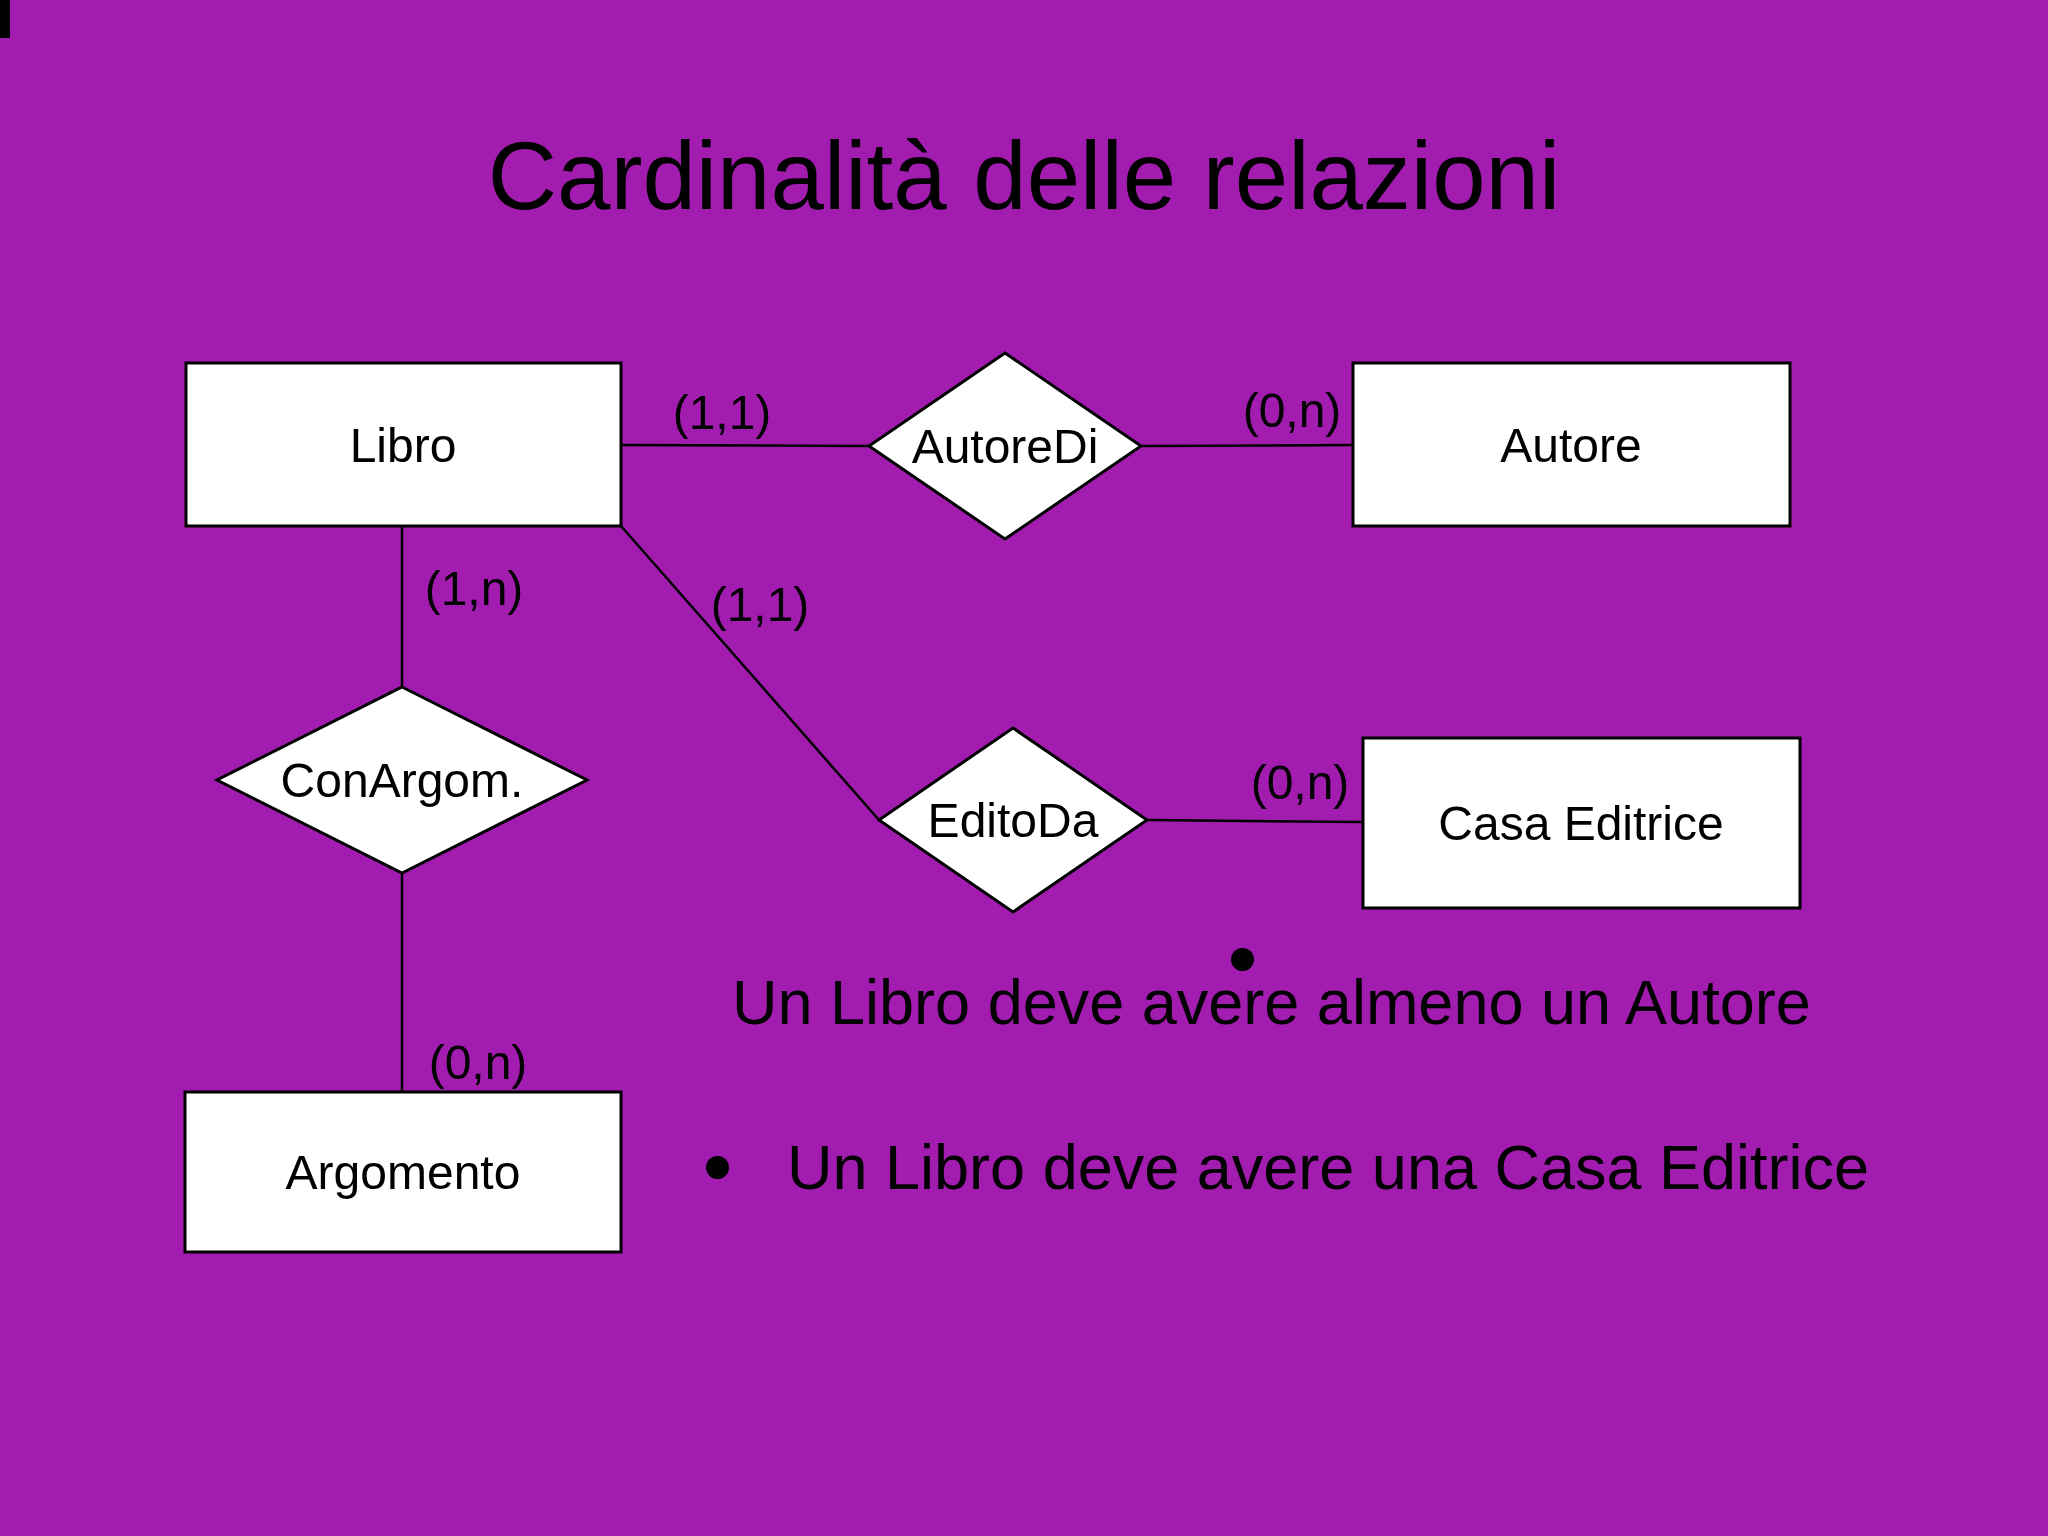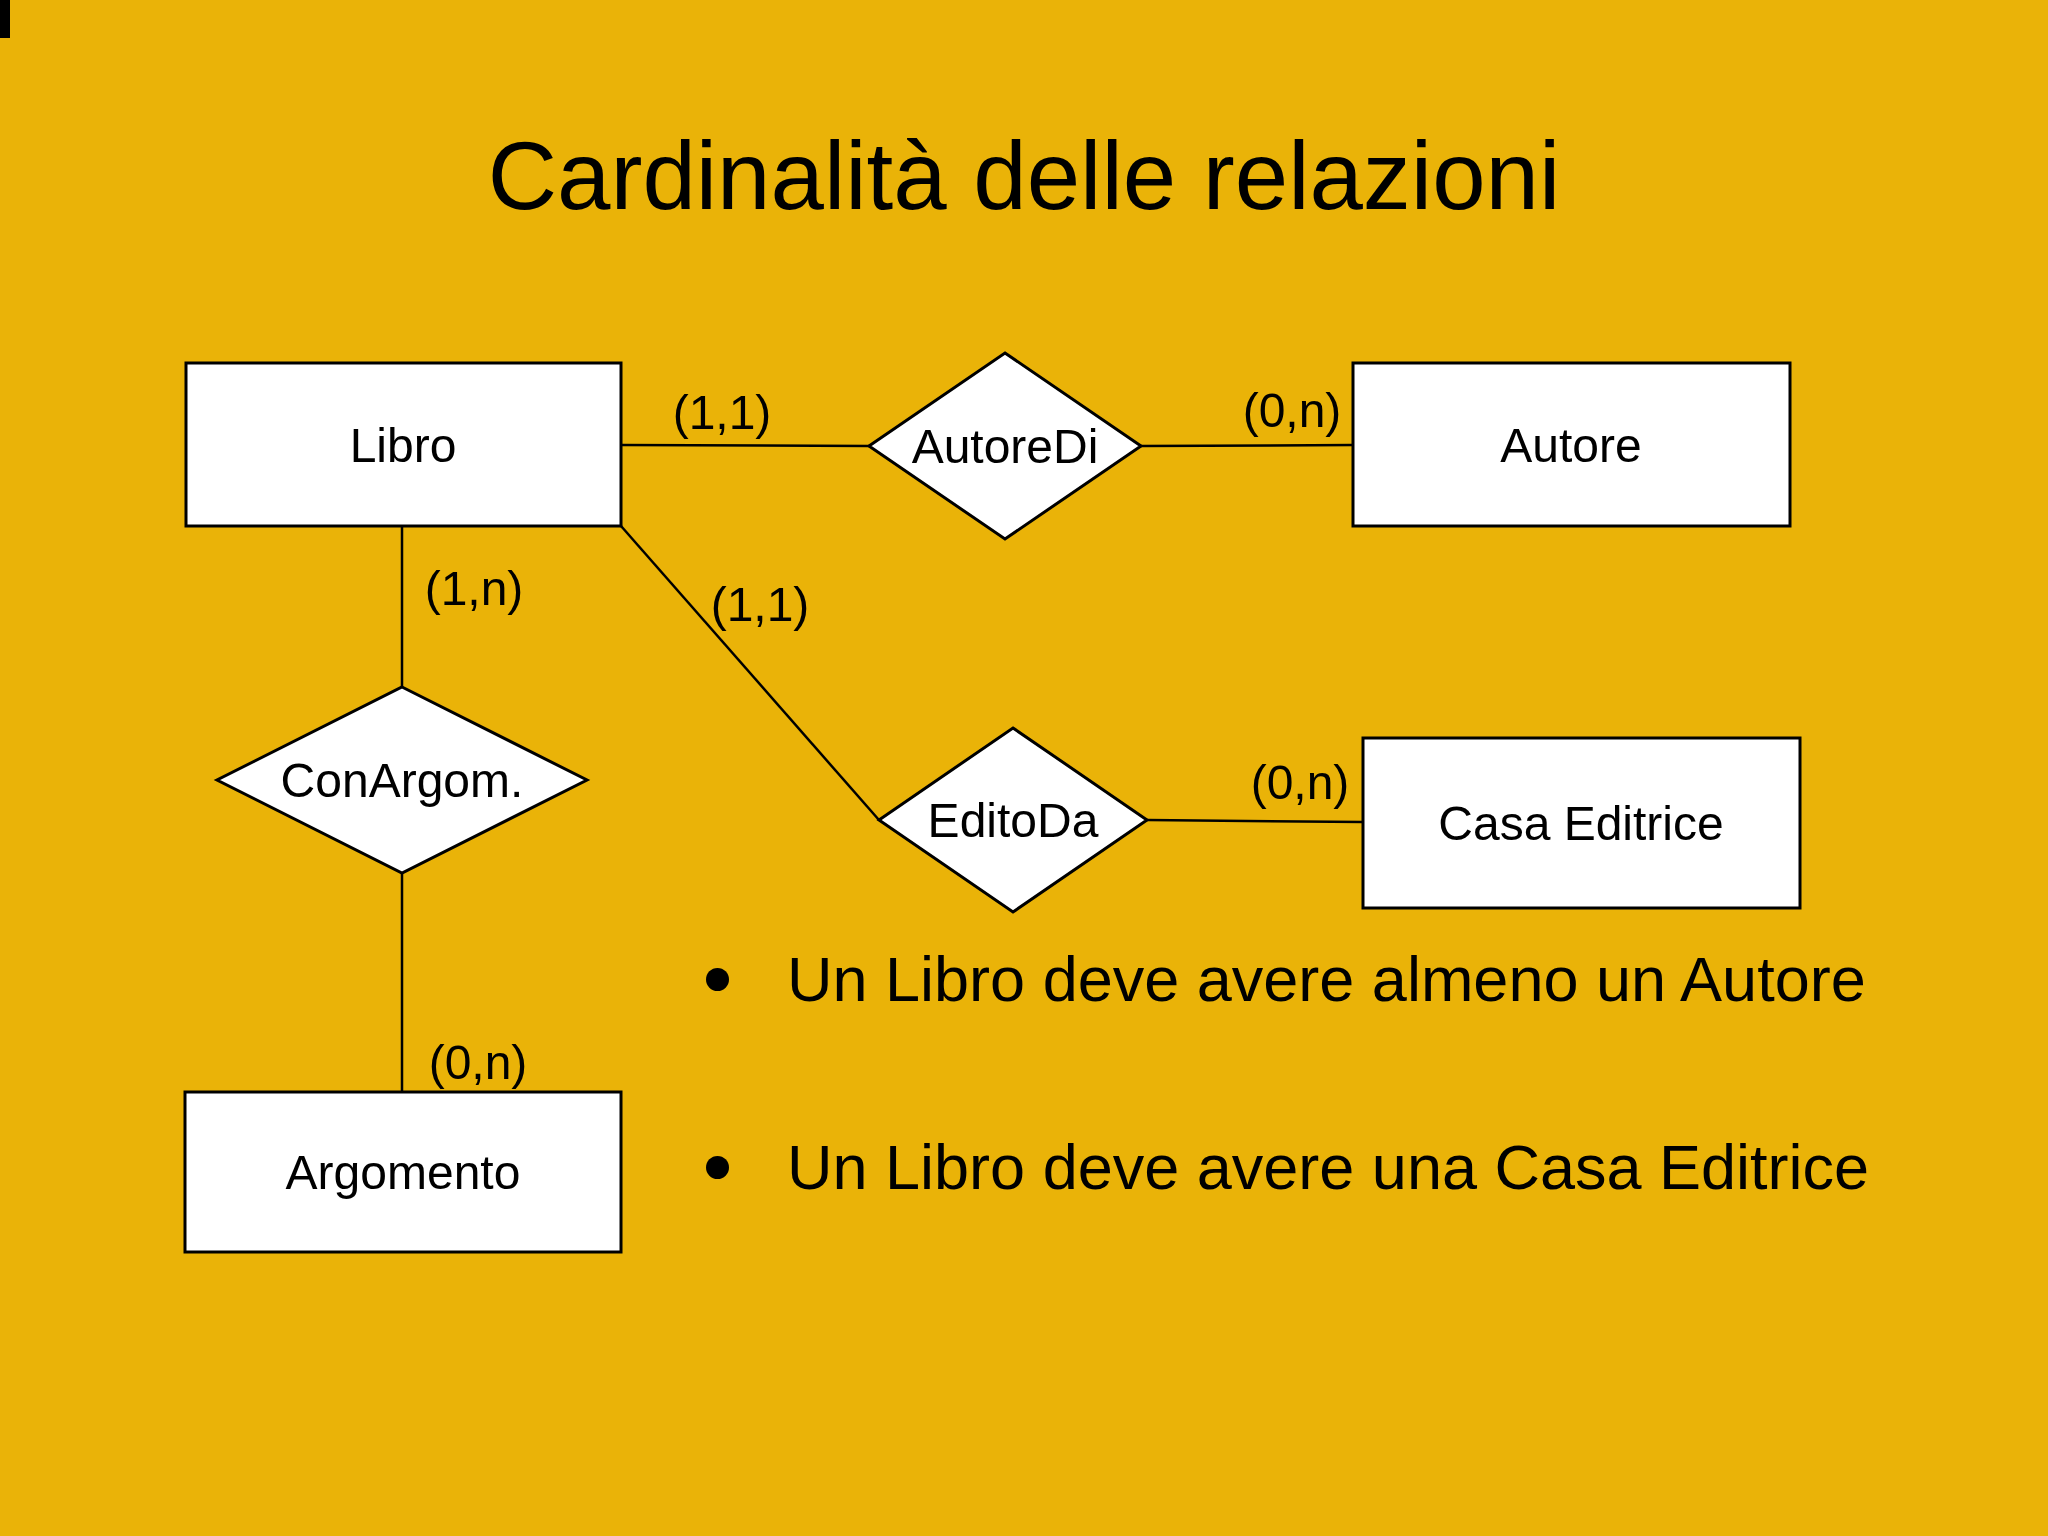--- a/index.html
+++ b/index.html
@@ -4,21 +4,21 @@
 <style>
   html, body {
     margin: 0;
     padding: 0;
     background: #ffffff;
   }
   #slide {
     position: relative;
     width: 2048px;
     height: 1536px;
-    background: #eab308;
+    background: #a21caf;
     font-family: "Liberation Sans", sans-serif;
     color: #000000;
     overflow: hidden;
   }
   #scan-artifact {
     position: absolute;
     left: 0;
     top: 0;
     width: 10px;
     height: 38px;
@@ -114,21 +114,21 @@
     <text x="1013" y="837">EditoDa</text>
 
     <text x="722" y="429">(1,1)</text>
     <text x="1292" y="427">(0,n)</text>
     <text x="474" y="605">(1,n)</text>
     <text x="760" y="621">(1,1)</text>
     <text x="1300" y="799">(0,n)</text>
     <text x="478" y="1079">(0,n)</text>
   </svg>
 
-  <div class="bullet-row" style="left:706px; top:948px;">
+  <div class="bullet-row" style="left:674px; top:948px;flex-direction:column;">
     <span class="bullet-dot"></span>
     <span class="bullet-text">Un Libro deve avere almeno un Autore</span>
   </div>
   <div class="bullet-row" style="left:706px; top:1136px;">
     <span class="bullet-dot"></span>
     <span class="bullet-text">Un Libro deve avere una Casa Editrice</span>
   </div>
 
 </div>
 

